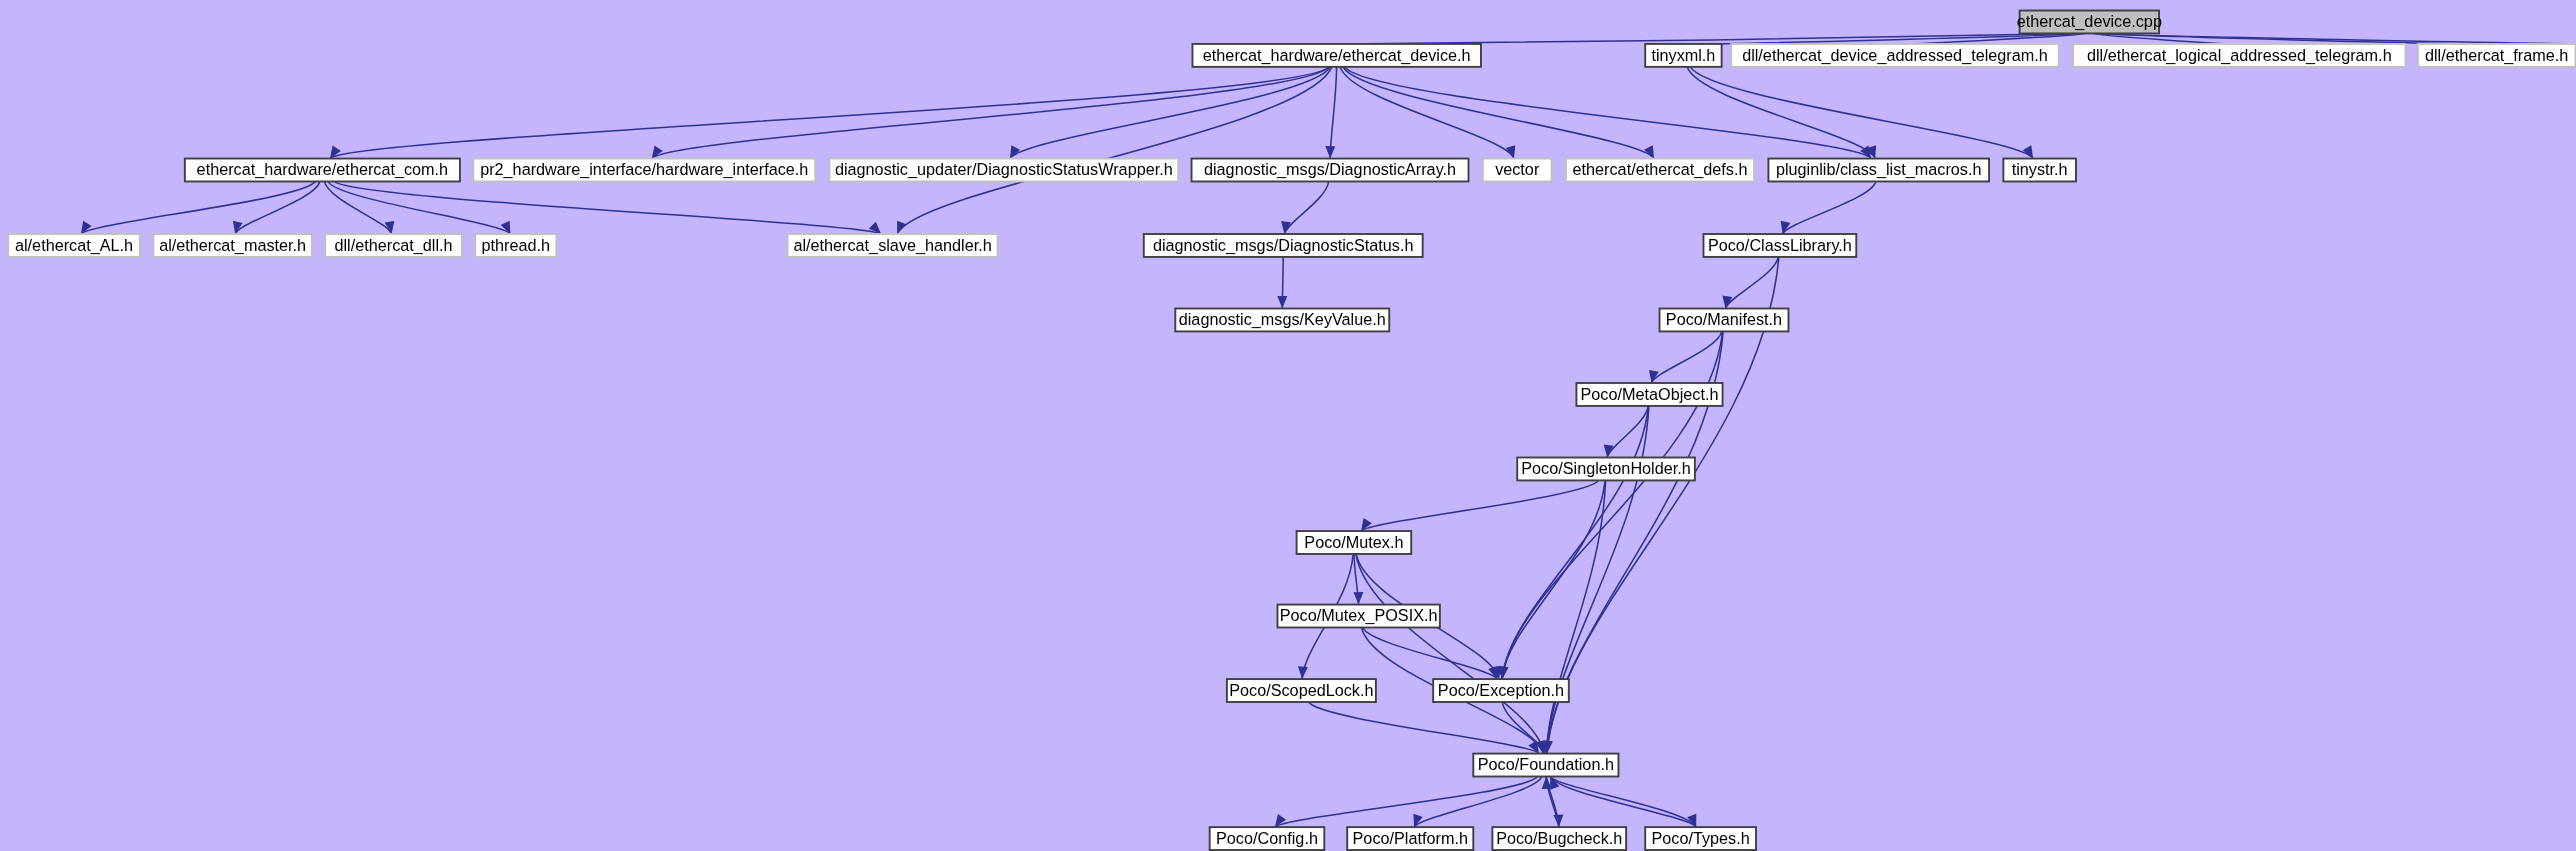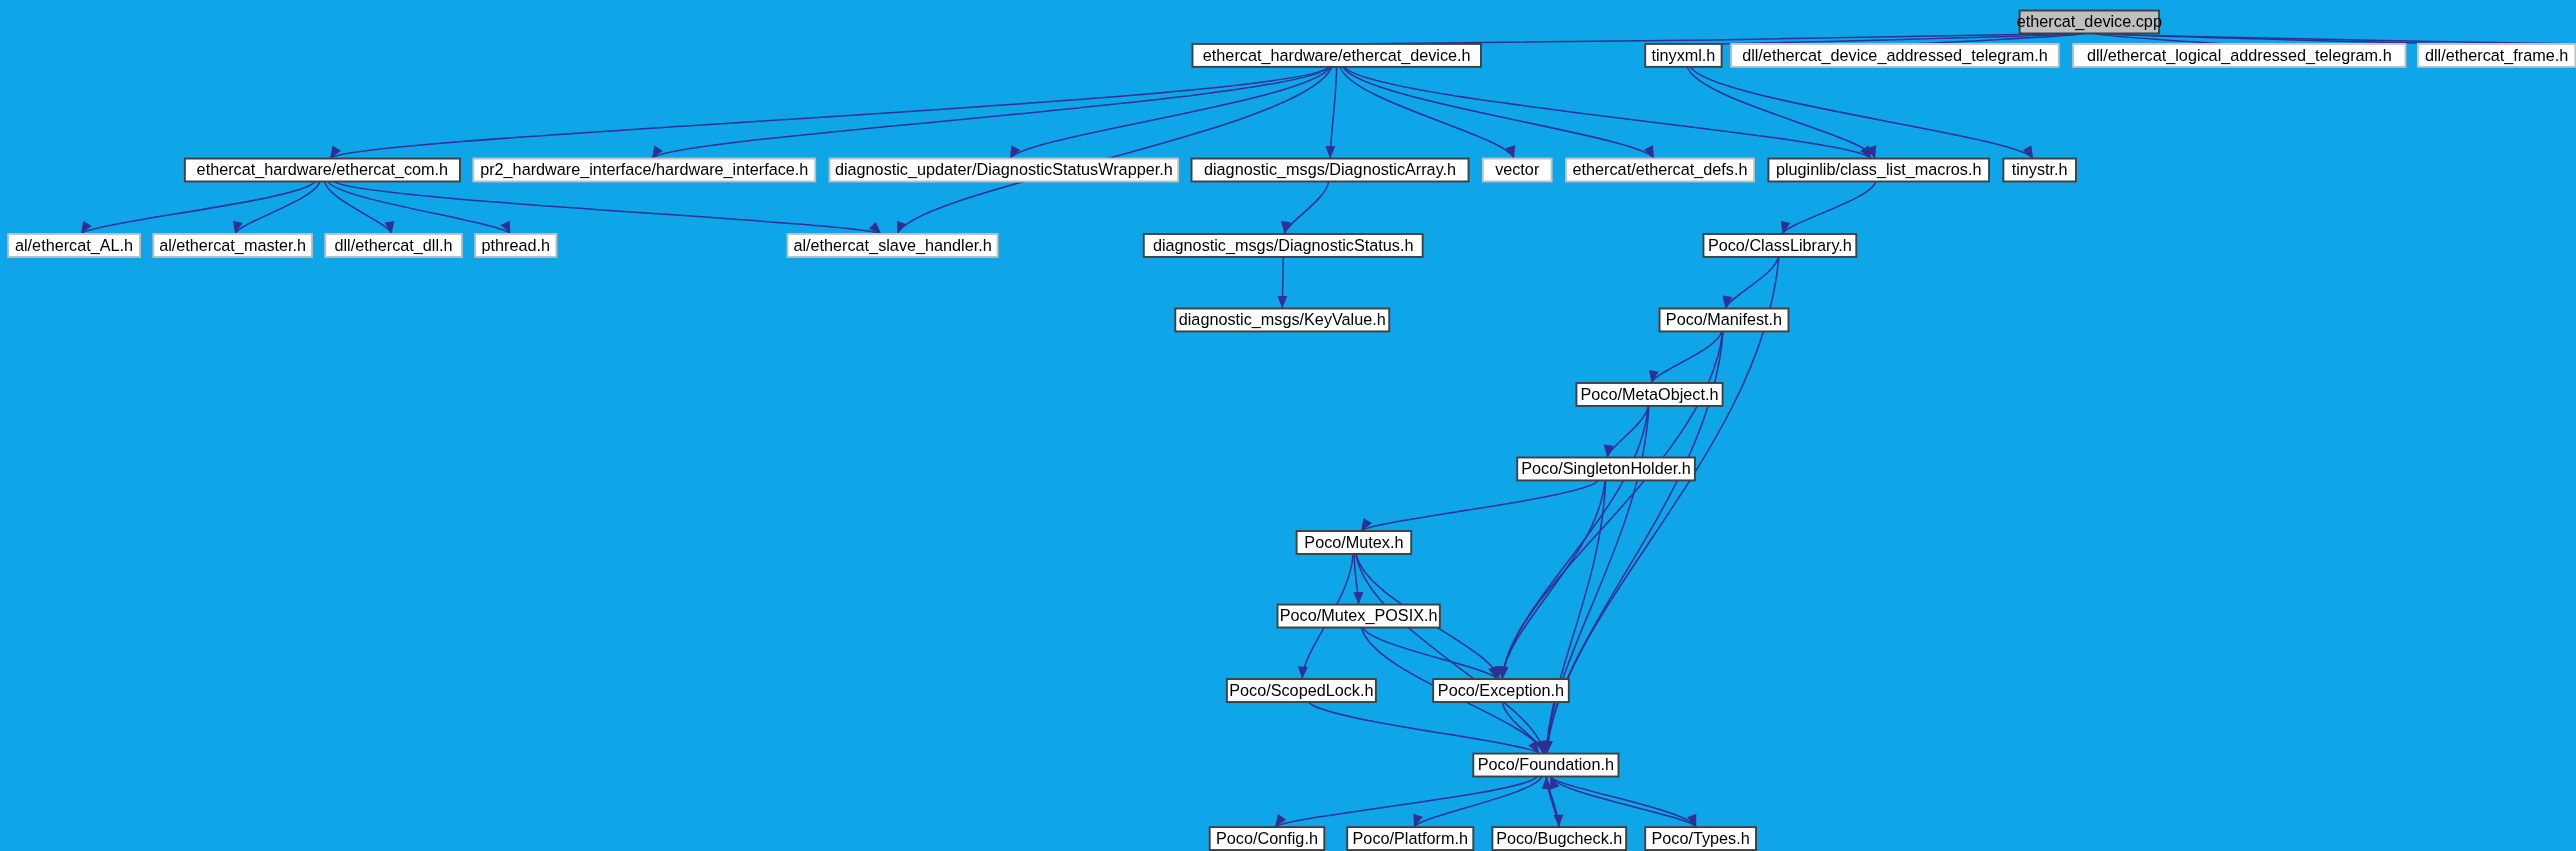--- a/index.html
+++ b/index.html
@@ -7,21 +7,21 @@
     padding: 0;
     background: #ffffff;
   }
   body {
     font-family: "Liberation Sans", sans-serif;
   }
   #graph-wrap {
     position: relative;
     width: 2576px;
     height: 851px;
-    background: #0ea5e9;
+    background: #c4b5fd;
     overflow: hidden;
   }
   svg#depgraph {
     display: block;
     width: 2576px;
     height: 851px;
   }
   .node-box {
     fill: #ffffff;
     stroke: #404040;

